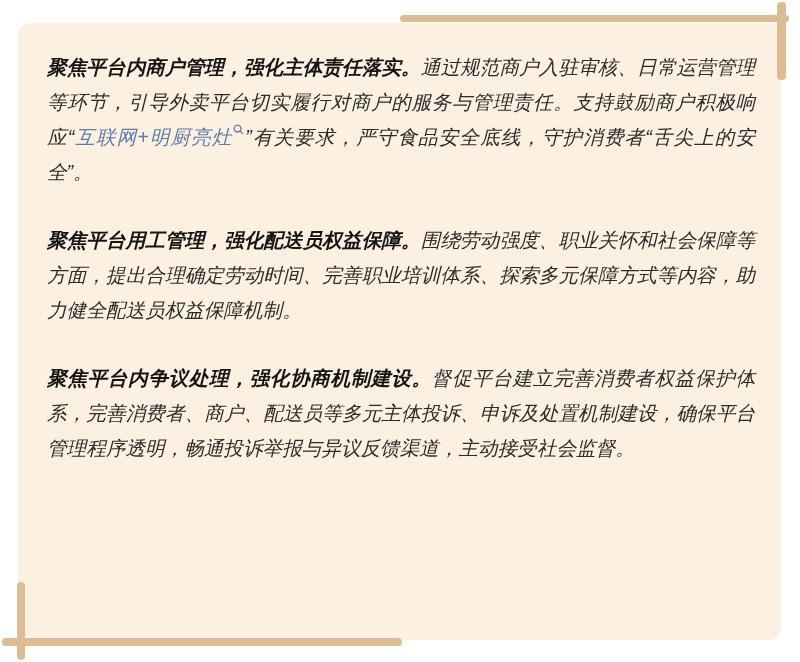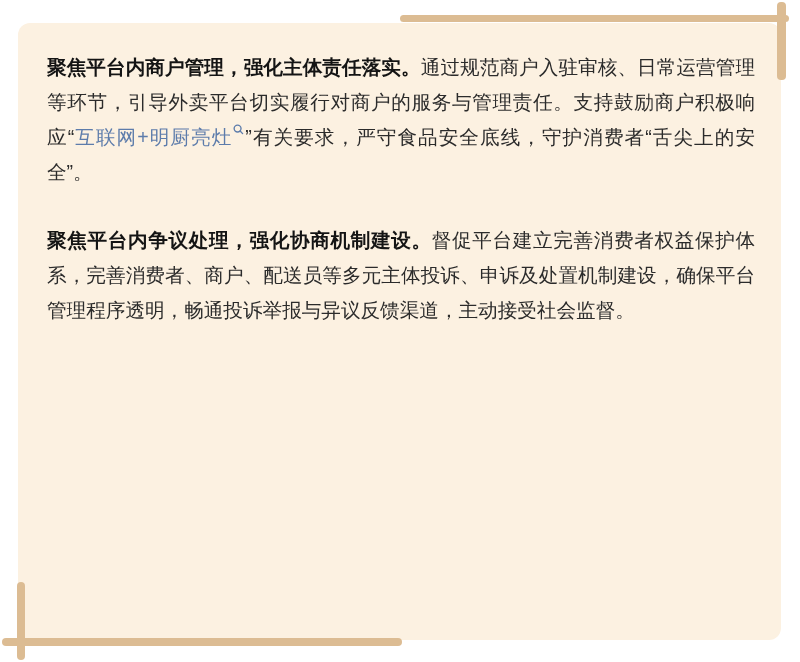--- a/index.html
+++ b/index.html
@@ -32,20 +32,21 @@
     position: absolute;
     left: 18px;
     top: 23px;
     width: 763px;
     height: 617px;
     box-sizing: border-box;
     background: #fcf1e1;
     border-radius: 12px;
     padding: 27px 26px 30px 29px;
     z-index: 1;
+    font-style: italic;
   }
   .para {
     margin: 0 0 33px 0;
     font-size: 19.6px;
     line-height: 35px;
     color: #2b2b2b;
     text-align: justify;
     letter-spacing: 0px;
   }
   .para:last-child { margin-bottom: 17px; }
@@ -78,17 +79,18 @@
   <div class="bar bar-bottom-v"></div>
 
   <div class="card">
 
     <p class="para"><span class="lead">聚焦平台内商户管理，强化主体责任落实。</span><span>通过规范商户入驻审核、日常运营管理等环节，引导外卖平台切实履行对商户的服务与管理责任。支持鼓励商户积极响应“</span><a class="link">互联网+明厨亮灶</a><sup class="link-sup"><svg width="11" height="11" viewBox="0 0 24 24">
             <circle cx="10" cy="10" r="7.5" fill="none" stroke="#5d7cab" stroke-width="3"></circle>
             <line x1="15.5" y1="15.5" x2="21" y2="21" stroke="#5d7cab" stroke-width="3" stroke-linecap="round"></line>
           </svg></sup><span>”有关要求，严守食品安全底线，守护消费者“舌尖上的安全”。</span></p>
 
 
+    <p class="para"><span class="lead">聚焦平台用工管理，强化配送员权益保障。</span><span>围绕劳动强度、职业关怀和社会保障等方面，提出合理确定劳动时间、完善职业培训体系、探索多元保障方式等内容，助力健全配送员权益保障机制。</span></p>
 
     <p class="para"><span class="lead">聚焦平台内争议处理，强化协商机制建设。</span><span>督促平台建立完善消费者权益保护体系，完善消费者、商户、配送员等多元主体投诉、申诉及处置机制建设，确保平台管理程序透明，畅通投诉举报与异议反馈渠道，主动接受社会监督。</span></p>
 
   </div>
 </div>
 
 </body></html>

